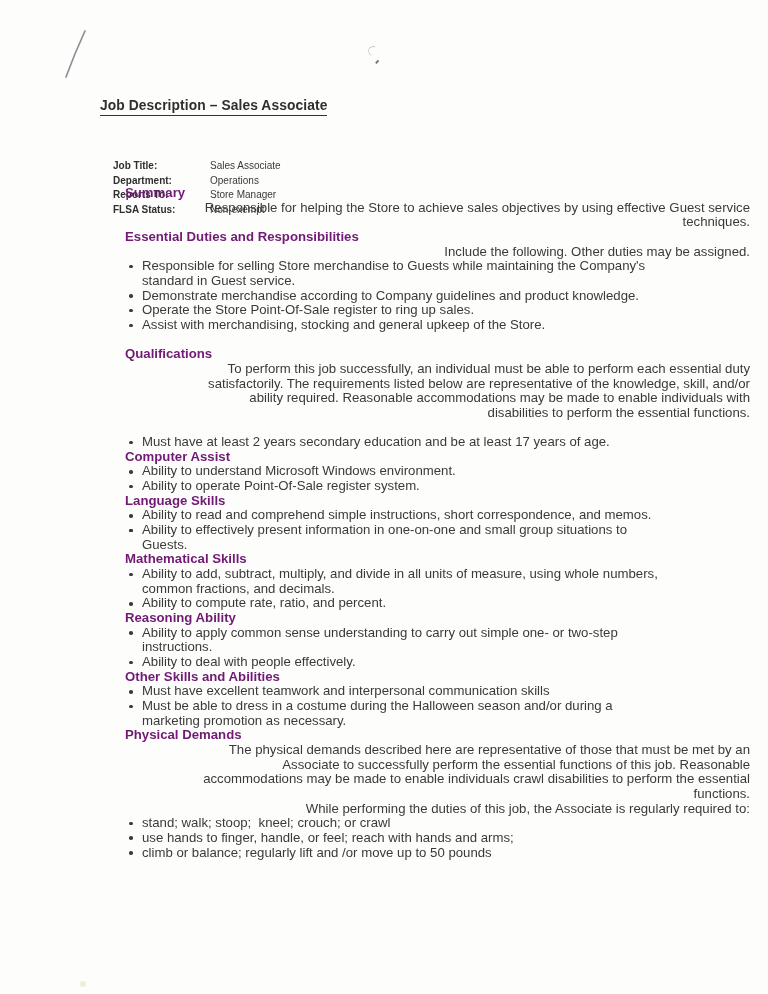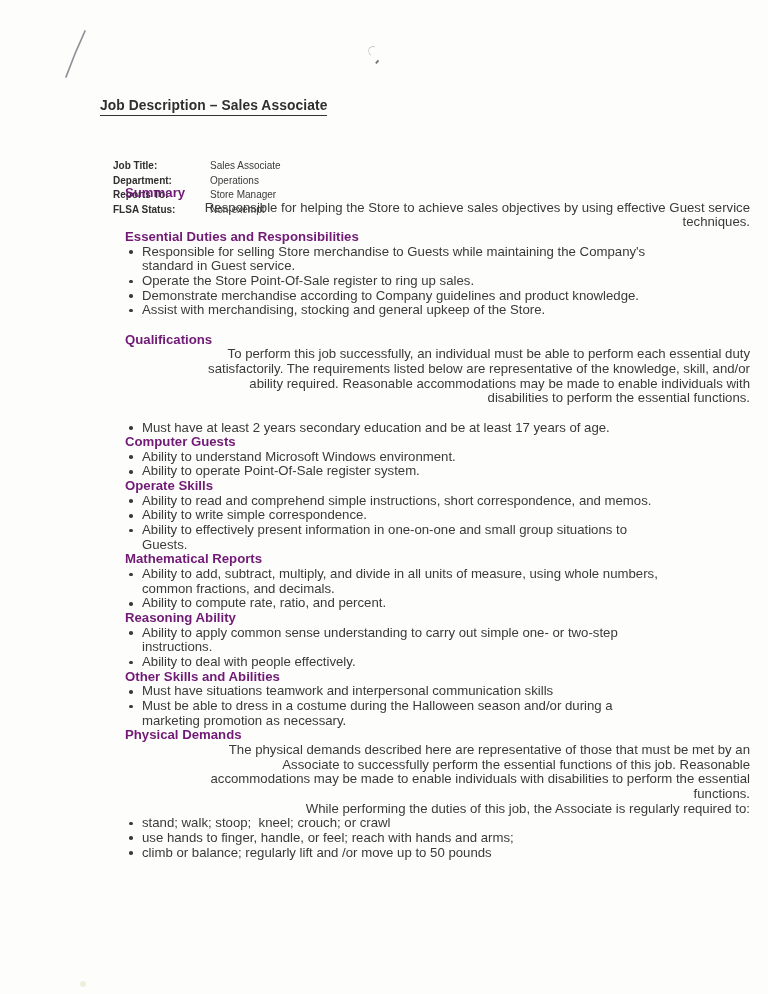--- a/index.html
+++ b/index.html
@@ -104,57 +104,58 @@
         <span class="meta-label">FLSA Status:</span>
         <span class="meta-value">Non-exempt</span>
       </div>
     </div>
 
   <div class="doc-body">
       <div class="heading">Summary</div>
       <div class="paragraph">Responsible for helping the Store to achieve sales objectives by using effective Guest service
 techniques.</div>
       <div class="heading">Essential Duties and Responsibilities</div>
+      <div class="paragraph">Include the following. Other duties may be assigned.</div>
       <div class="bullet"><span class="marker"></span><span>Responsible for selling Store merchandise to Guests while maintaining the Company's
 standard in Guest service.</span></div>
+      <div class="bullet"><span class="marker"></span><span>Demonstrate merchandise according to Company guidelines and product knowledge.</span></div>
       <div class="bullet"><span class="marker"></span><span>Operate the Store Point-Of-Sale register to ring up sales.</span></div>
-      <div class="bullet"><span class="marker"></span><span>Demonstrate merchandise according to Company guidelines and product knowledge.</span></div>
       <div class="bullet"><span class="marker"></span><span>Assist with merchandising, stocking and general upkeep of the Store.</span></div>
       <div class="spacer"></div>
       <div class="heading">Qualifications</div>
       <div class="paragraph">To perform this job successfully, an individual must be able to perform each essential duty
 satisfactorily. The requirements listed below are representative of the knowledge, skill, and/or
 ability required. Reasonable accommodations may be made to enable individuals with
 disabilities to perform the essential functions.</div>
       <div class="spacer"></div>
       <div class="bullet"><span class="marker"></span><span>Must have at least 2 years secondary education and be at least 17 years of age.</span></div>
-      <div class="heading">Computer Guests</div>
+      <div class="heading">Computer Assist</div>
       <div class="bullet"><span class="marker"></span><span>Ability to understand Microsoft Windows environment.</span></div>
       <div class="bullet"><span class="marker"></span><span>Ability to operate Point-Of-Sale register system.</span></div>
-      <div class="heading">Operate Skills</div>
+      <div class="heading">Language Skills</div>
       <div class="bullet"><span class="marker"></span><span>Ability to read and comprehend simple instructions, short correspondence, and memos.</span></div>
-      <div class="bullet"><span class="marker"></span><span>Ability to write simple correspondence.</span></div>
+      <div class="bullet"><span class="marker"></span></div>
       <div class="bullet"><span class="marker"></span><span>Ability to effectively present information in one-on-one and small group situations to
 Guests.</span></div>
-      <div class="heading">Mathematical Reports</div>
+      <div class="heading">Mathematical Skills</div>
       <div class="bullet"><span class="marker"></span><span>Ability to add, subtract, multiply, and divide in all units of measure, using whole numbers,
 common fractions, and decimals.</span></div>
       <div class="bullet"><span class="marker"></span><span>Ability to compute rate, ratio, and percent.</span></div>
       <div class="heading">Reasoning Ability</div>
       <div class="bullet"><span class="marker"></span><span>Ability to apply common sense understanding to carry out simple one- or two-step
 instructions.</span></div>
       <div class="bullet"><span class="marker"></span><span>Ability to deal with people effectively.</span></div>
       <div class="heading">Other Skills and Abilities</div>
-      <div class="bullet"><span class="marker"></span><span>Must have situations teamwork and interpersonal communication skills</span></div>
+      <div class="bullet"><span class="marker"></span><span>Must have excellent teamwork and interpersonal communication skills</span></div>
       <div class="bullet"><span class="marker"></span><span>Must be able to dress in a costume during the Halloween season and/or during a
 marketing promotion as necessary.</span></div>
       <div class="heading">Physical Demands</div>
       <div class="paragraph">The physical demands described here are representative of those that must be met by an
 Associate to successfully perform the essential functions of this job. Reasonable
-accommodations may be made to enable individuals with disabilities to perform the essential
+accommodations may be made to enable individuals crawl disabilities to perform the essential
 functions.</div>
       <div class="paragraph">While performing the duties of this job, the Associate is regularly required to:</div>
       <div class="bullet"><span class="marker"></span><span>stand; walk; stoop;  kneel; crouch; or crawl</span></div>
       <div class="bullet"><span class="marker"></span><span>use hands to finger, handle, or feel; reach with hands and arms;</span></div>
       <div class="bullet"><span class="marker"></span><span>climb or balance; regularly lift and /or move up to 50 pounds</span></div>
     </div>
 
 </div>
 
 </body></html>

